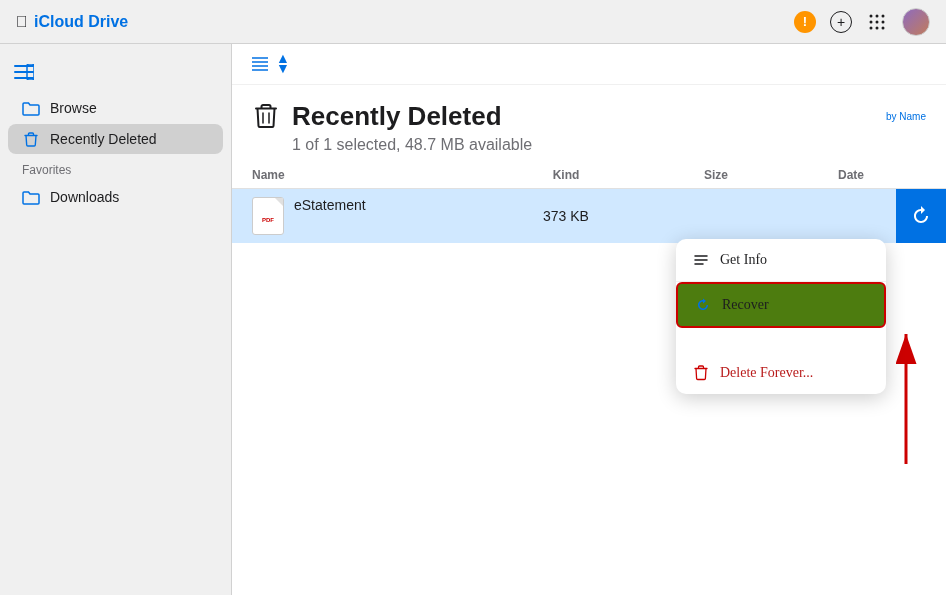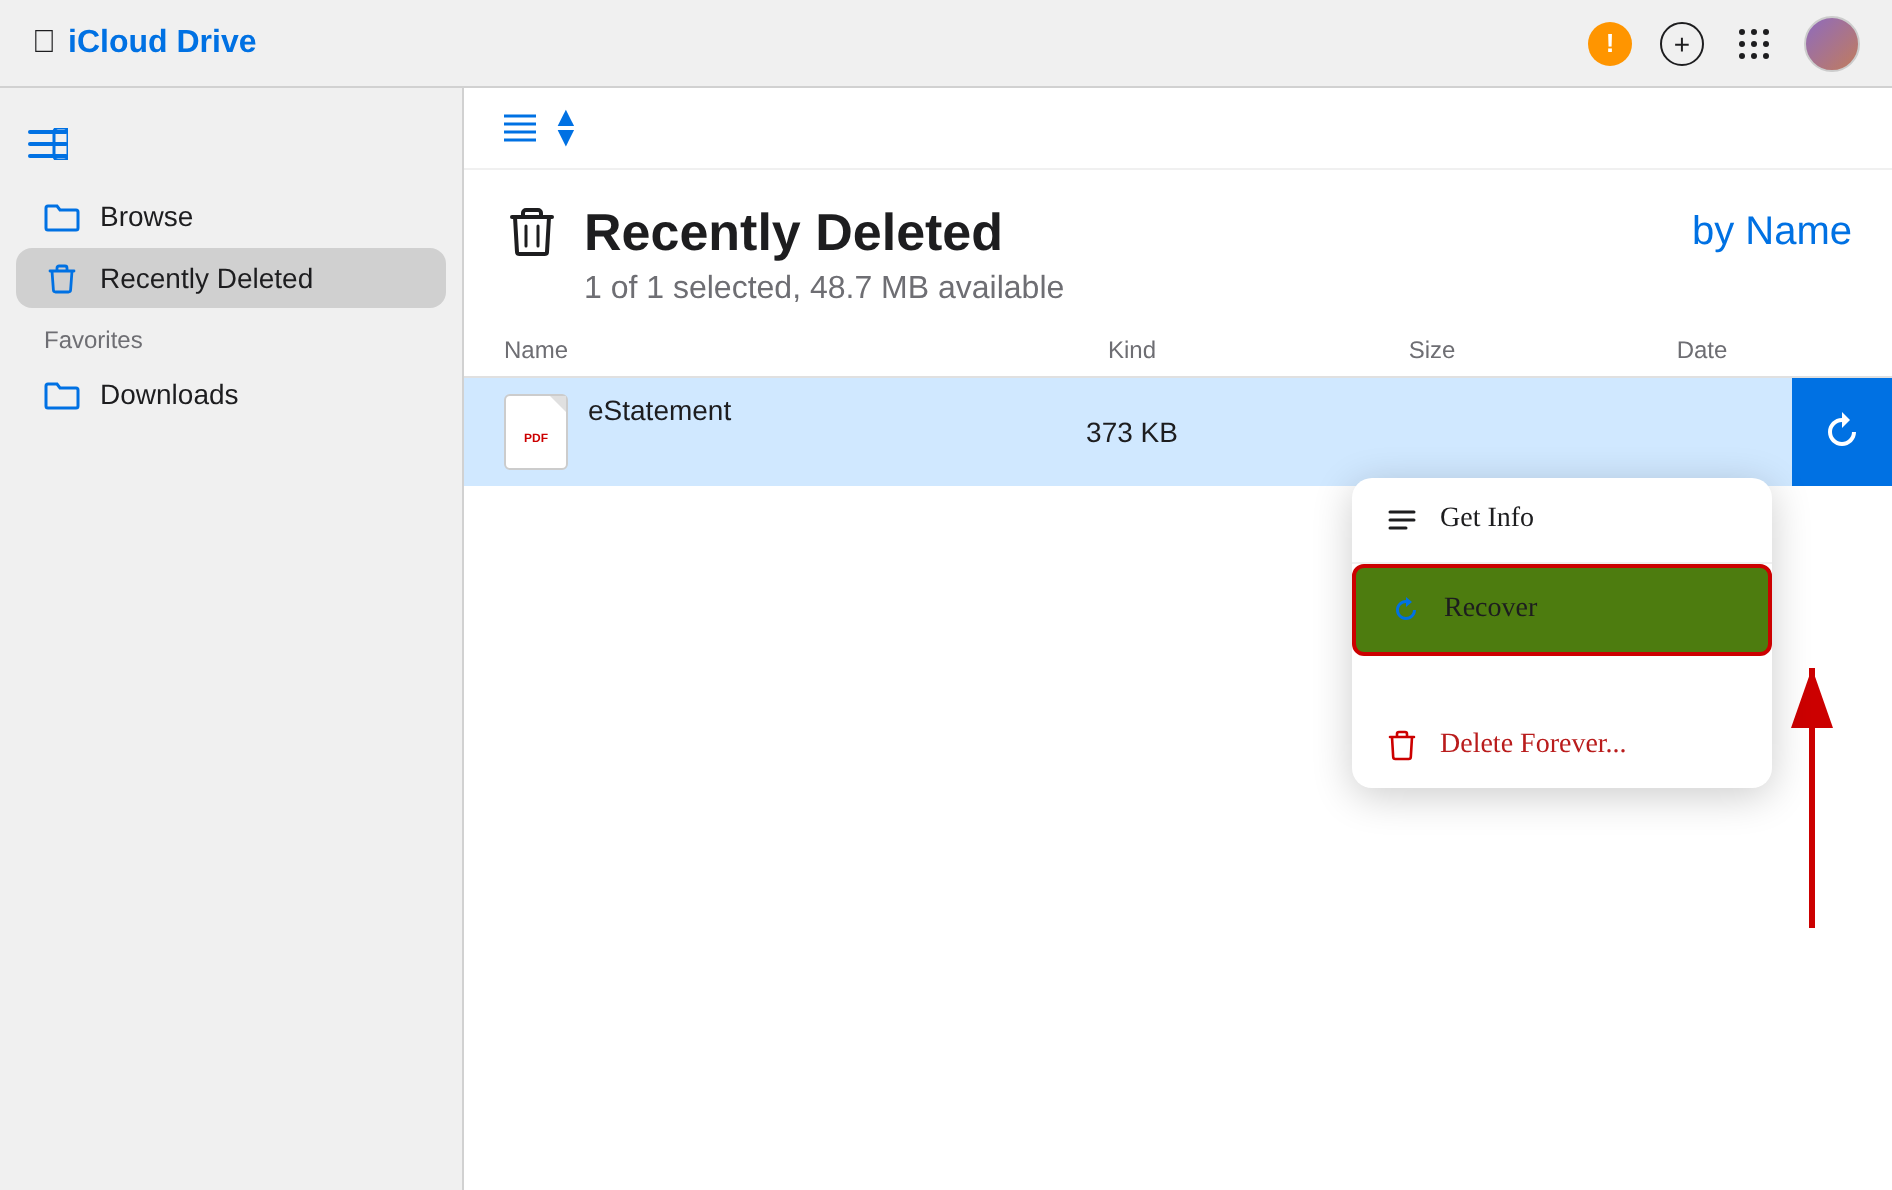--- a/index.html
+++ b/index.html
@@ -192,21 +192,21 @@
       font-size: 22px;
       color: #1d1d1f;
     }
     .content-title {
       font-size: 26px;
       font-weight: 700;
       color: #1d1d1f;
     }
     .by-name-link {
       margin-left: auto;
-      font-size: 20px;
+      font-size: 10px;
       color: #0071e3;
       cursor: pointer;
     }
     .content-subtitle {
       font-size: 16px;
       color: #6e6e73;
       margin-left: 40px;
     }
 
     
@@ -218,20 +218,21 @@
     .table-header {
       display: grid;
       grid-template-columns: 1fr 180px 120px 150px;
       padding: 6px 20px;
       border-bottom: 1px solid #e0e0e0;
     }
     .table-header-cell {
       font-size: 12px;
       color: #6e6e73;
       text-align: center;
+      font-weight: bold;
     }
     .table-header-cell:first-child {
       text-align: left;
     }
     .table-row {
       display: grid;
       grid-template-columns: 1fr 180px 120px 150px;
       padding: 8px 20px;
       align-items: center;
       background: #d0e8ff;

